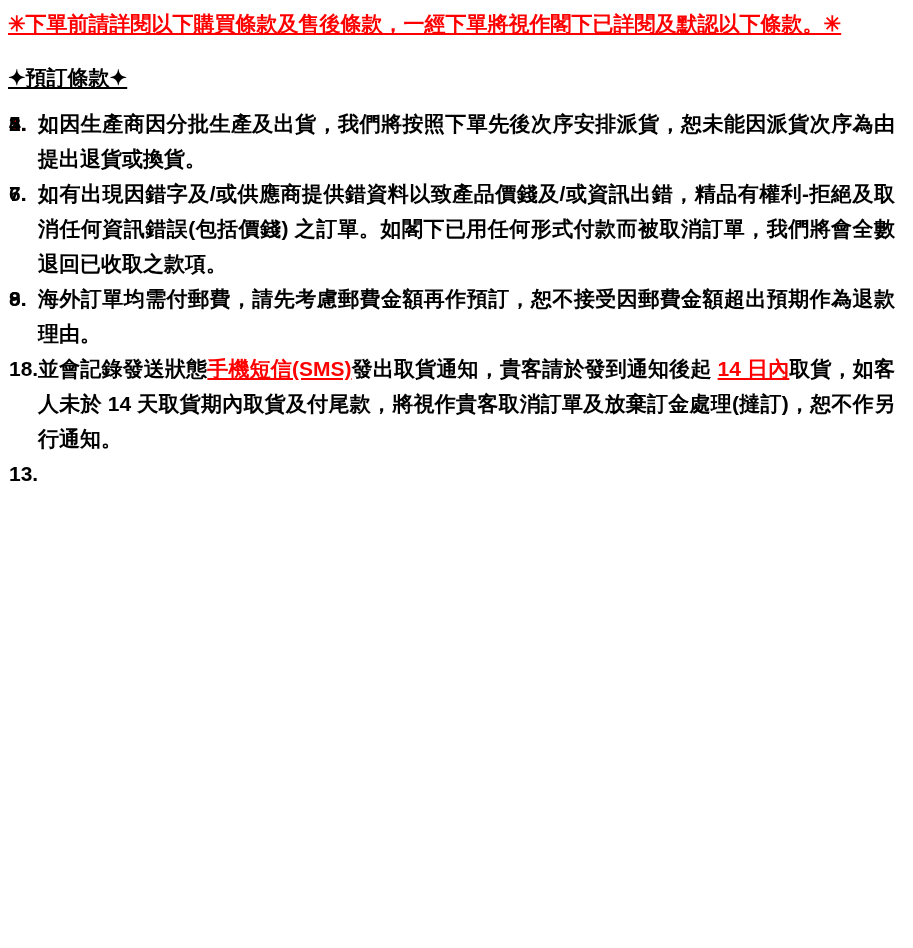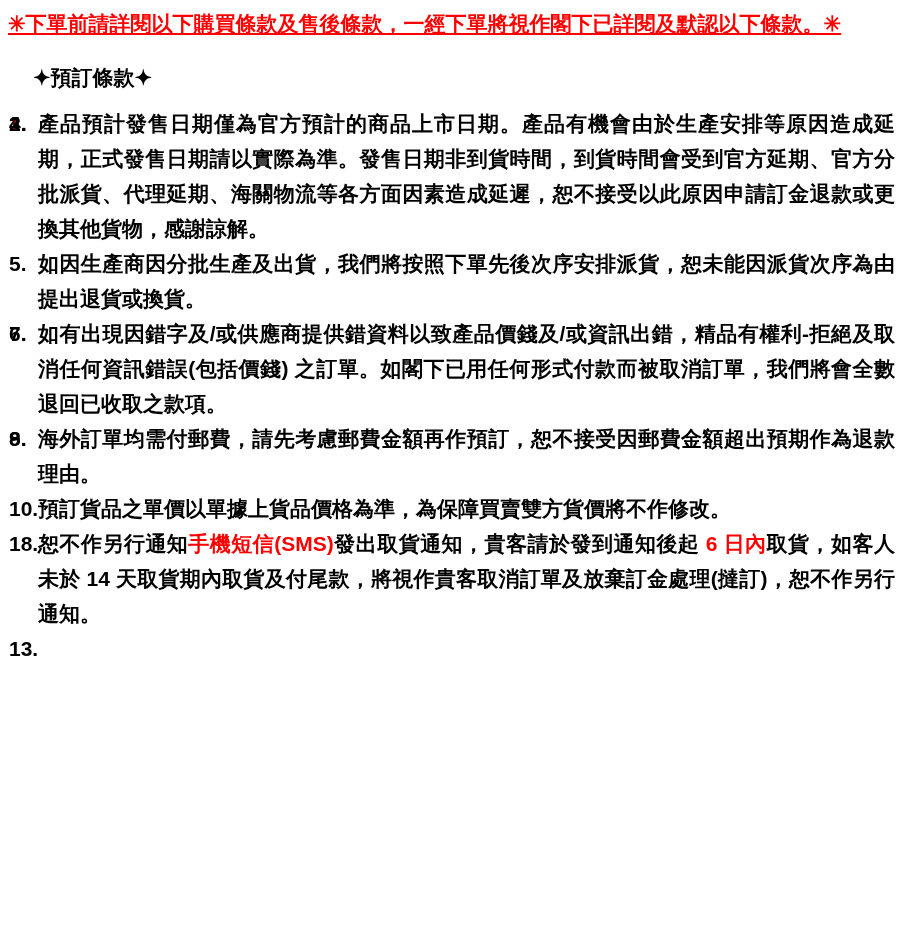--- a/index.html
+++ b/index.html
@@ -27,21 +27,21 @@
     line-height: 30px;
     text-decoration: underline;
     white-space: nowrap;
   }
   .section-title {
     margin-top: 24px;
     font-size: 21px;
     line-height: 30px;
   }
   .section-title span {
-    margin-left: 25px;
+    text-decoration: underline;
   }
   .terms {
     margin: 13px 0 0 0;
     padding: 0;
   }
   .term-item {
     position: relative;
     padding-left: 30px;
     font-size: 21px;
     line-height: 35px;
@@ -51,41 +51,41 @@
     position: absolute;
     left: 1px;
     top: 0;
     text-align: left;
   }
   .item-red, .item-red .term-num {
     color: #ff0000;
   }
   .seg-red-underline {
     color: #ff0000;
+    text-decoration: underline;
   }
 </style>
 </head>
 <body>
 
 <div class="doc">
   <div class="notice">✳下單前請詳閱以下購買條款及售後條款，一經下單將視作閣下已詳閱及默認以下條款。✳</div>
 
   <div class="section-title">
     <span>✦預訂條款✦</span>
   </div>
 
   <div class="terms" id="terms-list">
       <div class="term-item item-red"><span class="term-num">1.</span></div>
       <div class="term-item"><span class="term-num">2.</span></div>
       <div class="term-item"><span class="term-num">3.</span></div>
-      <div class="term-item"><span class="term-num">4.</span><span class="term-text"><span>產品預計發售日期僅為官方預計的商品上市日期。產品有機會由於生產安排等原因造成延期，正式發售日期請以實際為準。發售日期非到貨時間，到貨時間會受到官方延期、官方分批派貨、代理延期、海關物流等各方面因素造成延遲，恕不接受以此原因申請訂金退款或更換其他貨物，感謝諒解。</span></span></div>
+      <div class="term-item"><span class="term-num">4.</span></div>
       <div class="term-item"><span class="term-num">5.</span><span class="term-text"><span>如因生產商因分批生產及出貨，我們將按照下單先後次序安排派貨，恕未能因派貨次序為由提出退貨或換貨。</span></span></div>
       <div class="term-item"><span class="term-num">6.</span></div>
       <div class="term-item"><span class="term-num">7.</span><span class="term-text"><span>如有出現因錯字及/或供應商提供錯資料以致產品價錢及/或資訊出錯，精品有權利-拒絕及取消任何資訊錯誤(包括價錢) 之訂單。如閣下已用任何形式付款而被取消訂單，我們將會全數退回已收取之款項。</span></span></div>
       <div class="term-item"><span class="term-num">8.</span></div>
       <div class="term-item"><span class="term-num">9.</span><span class="term-text"><span>海外訂單均需付郵費，請先考慮郵費金額再作預訂，恕不接受因郵費金額超出預期作為退款理由。</span></span></div>
-      <div class="term-item"><span class="term-num">10.</span><span class="term-text"><span>預訂貨品之單價以單據上貨品價格為準，為保障買賣雙方貨價將不作修改。</span></span></div>
-      <div class="term-item"><span class="term-num">18.</span><span class="term-text"><span>恕不作另行通知</span><span class="seg-red-underline">手機短信(SMS)</span><span>發出取貨通知，貴客請於發到通知後起 </span><span class="seg-red-underline">6 日內</span><span>取貨，如客人未於 14 天取貨期內取貨及付尾款，將視作貴客取消訂單及放棄訂金處理(撻訂)，恕不作另行通知。</span></span></div>
+      <div class="term-item"><span class="term-num">18.</span><span class="term-text"><span>並會記錄發送狀態</span><span class="seg-red-underline">手機短信(SMS)</span><span>發出取貨通知，貴客請於發到通知後起 </span><span class="seg-red-underline">14 日內</span><span>取貨，如客人未於 14 天取貨期內取貨及付尾款，將視作貴客取消訂單及放棄訂金處理(撻訂)，恕不作另行通知。</span></span></div>
       <div class="term-item">
         <span class="term-num">13.</span>
       </div>
     </div>
 </div>
 
 </body></html>

